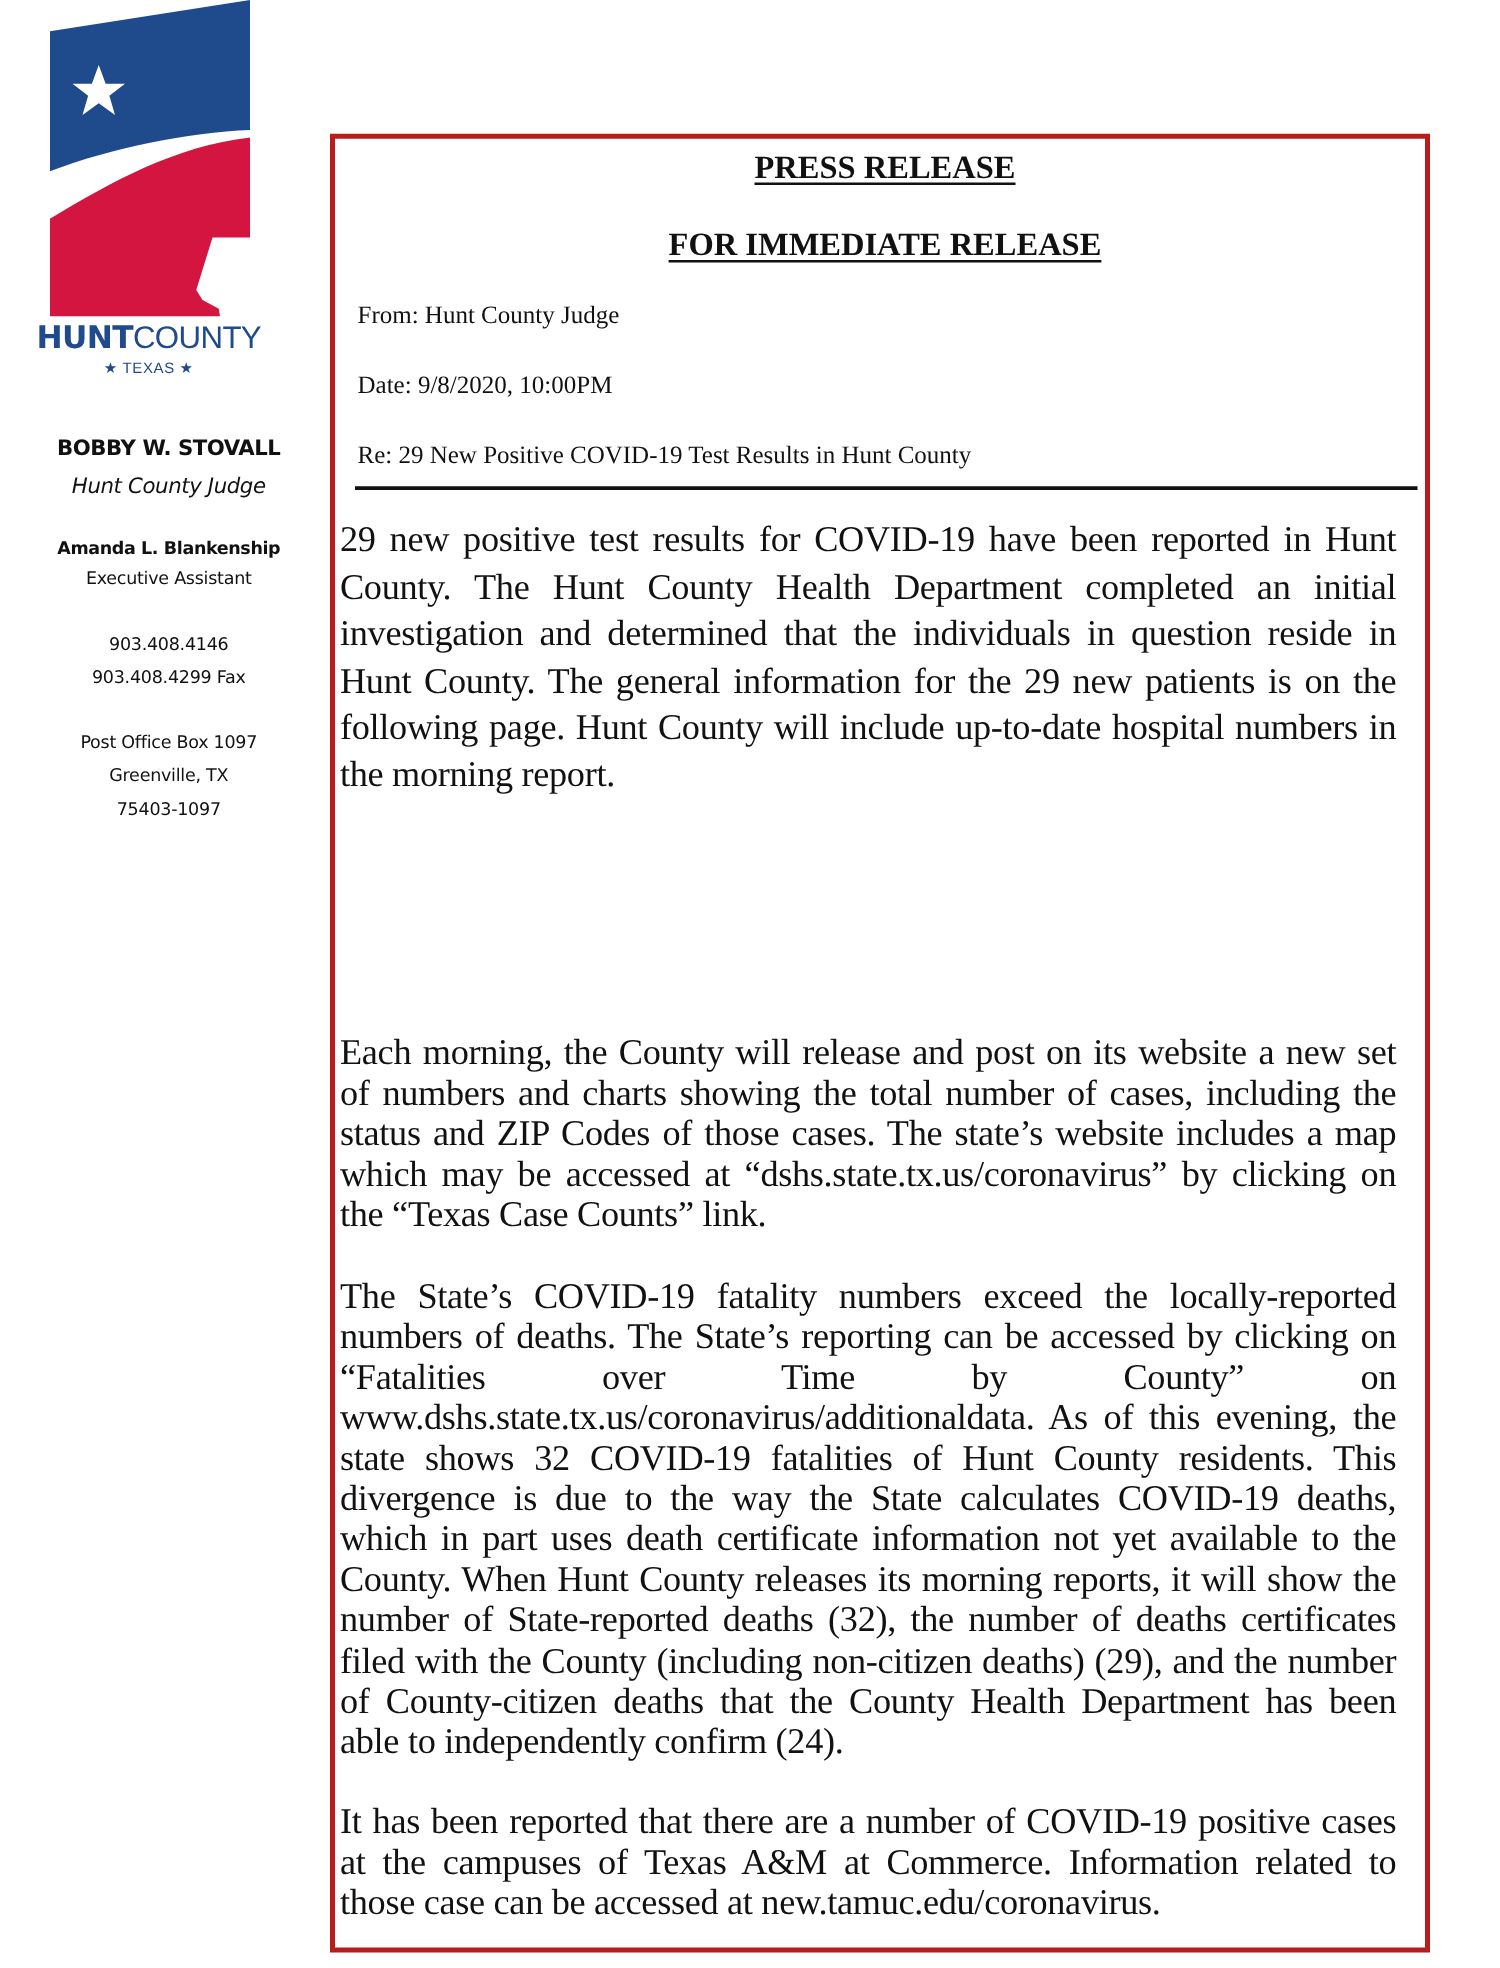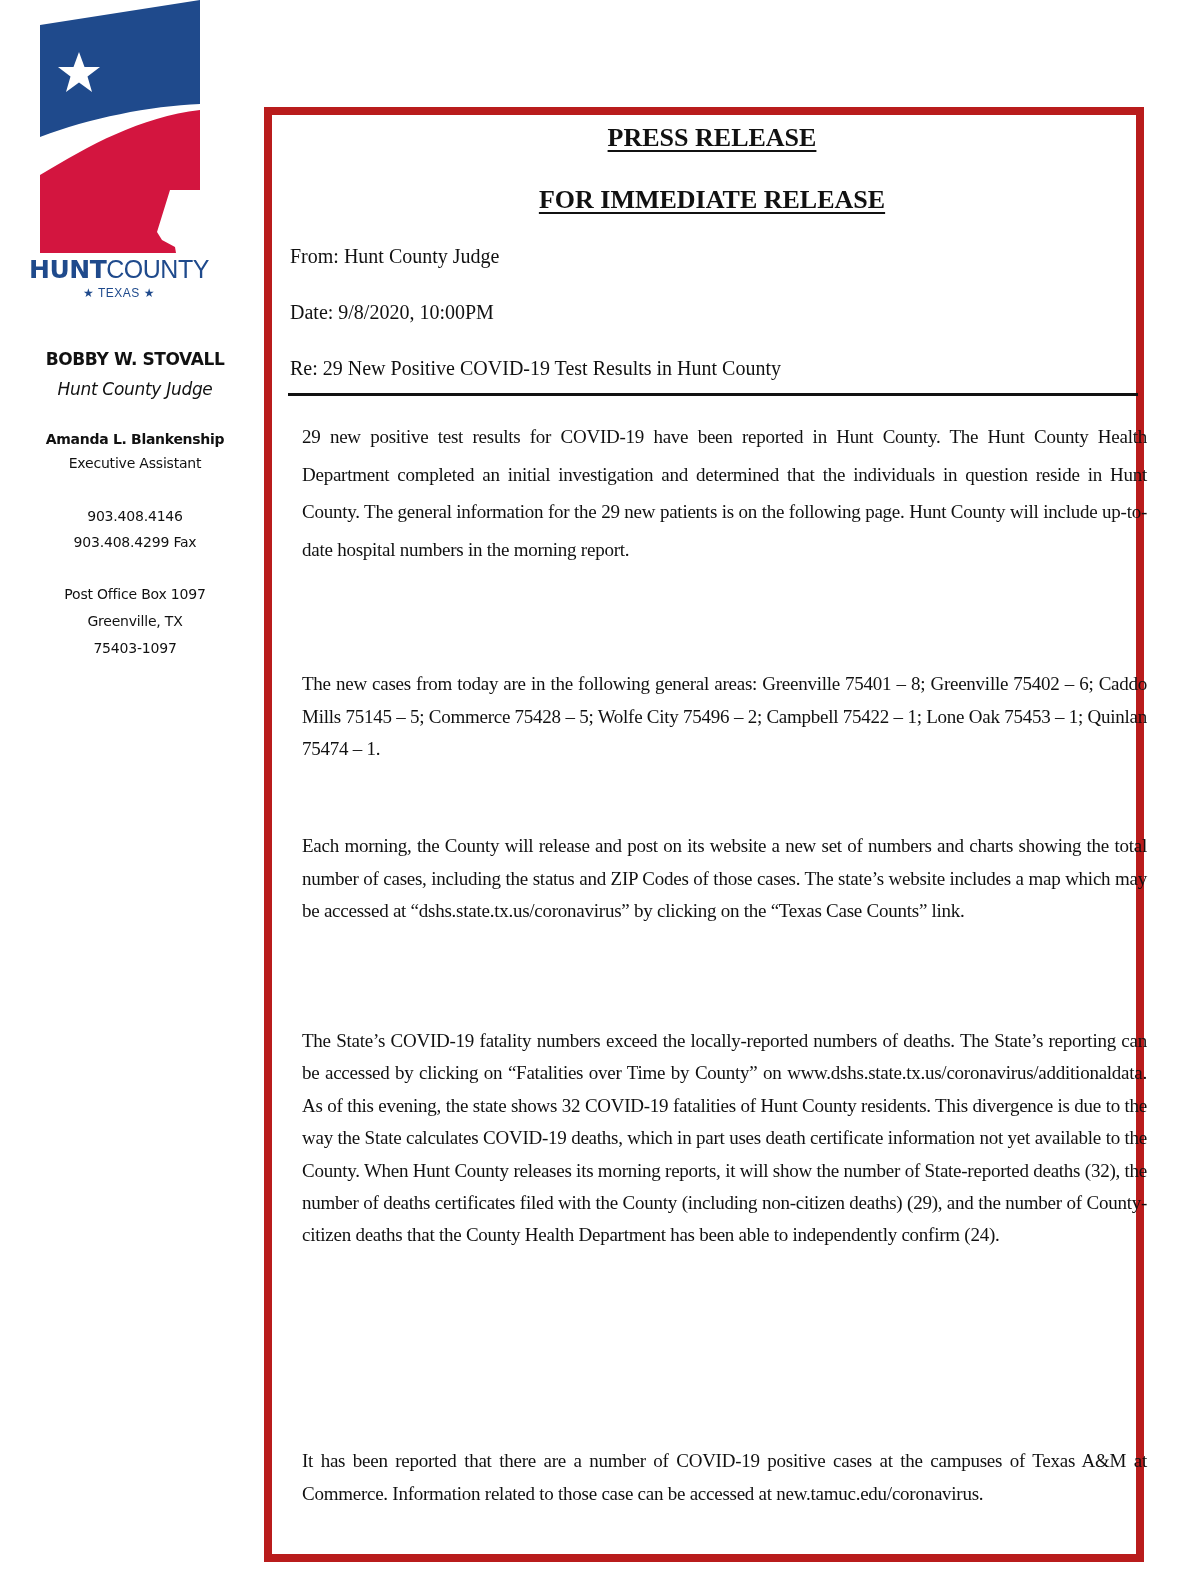--- a/index.html
+++ b/index.html
@@ -104,21 +104,21 @@
     .addr-first {
       margin-top: 26px;
     }
 
     .release-box {
       position: absolute;
       left: 264px;
       top: 107px;
       width: 880px;
       height: 1455px;
-      border: 8px solid #b91c1c;
+      border: 4px solid #b91c1c;
       box-sizing: border-box;
       font-family: "Liberation Serif", serif;
     }
     .heading {
       text-align: center;
       font-weight: bold;
       font-size: 26px;
       text-decoration: underline;
       text-decoration-thickness: 2px;
       text-underline-offset: 4px;
@@ -140,23 +140,23 @@
     .rule {
       position: absolute;
       left: 16px;
       top: 278px;
       width: 850px;
       height: 3px;
       background: #111111;
     }
     .para {
       position: absolute;
-      left: 30px;
+      left: 4px;
       width: 845px;
-      font-size: 19px;
+      font-size: 29px;
       text-align: justify;
       text-align-last: left;
       letter-spacing: -0.25px;
     }
     .para-1 { top: 303px; line-height: 37.5px; }
     .para-2 { top: 553px; line-height: 32.5px; }
     .para-3 { top: 715px; line-height: 32.5px; }
     .para-4 { top: 910px; line-height: 32.4px; }
     .para-5 { top: 1330px; line-height: 32.5px; }
   </style>
@@ -195,17 +195,16 @@
 <div class="release-box">
   <div class="heading heading-1">PRESS RELEASE</div>
   <div class="heading heading-2">FOR IMMEDIATE RELEASE</div>
 
   <div class="meta-line meta-from">From: Hunt County Judge</div>
   <div class="meta-line meta-date">Date: 9/8/2020, 10:00PM</div>
   <div class="meta-line meta-re">Re: 29 New Positive COVID-19 Test Results in Hunt County</div>
   <div class="rule"></div>
 
   <p class="para para-1" style="margin:0">29 new positive test results for COVID-19 have been reported in Hunt County.  The Hunt County Health Department completed an initial investigation and determined that the individuals in question reside in Hunt County.  The general information for the 29 new patients is on the following page. Hunt County will include up-to-date hospital numbers in the morning report.</p>
-  <p class="para para-2" style="margin:0">The new cases from today are in the following general areas: Greenville 75401 – 8; Greenville 75402 – 6; Caddo Mills 75145 – 5; Commerce 75428 – 5; Wolfe City 75496 – 2; Campbell 75422 – 1; Lone Oak 75453 – 1; Quinlan 75474 – 1.</p>
   <p class="para para-3" style="margin:0">Each morning, the County will release and post on its website a new set of numbers and charts showing the total number of cases, including the status and ZIP Codes of those cases. The state’s website includes a map which may be accessed at “dshs.state.tx.us/coronavirus” by clicking on the “Texas Case Counts” link.</p>
   <p class="para para-4" style="margin:0">The State’s COVID-19 fatality numbers exceed the locally-reported numbers of deaths.  The State’s reporting can be accessed by clicking on “Fatalities over Time by County” on www.dshs.state.tx.us/coronavirus/additionaldata.  As of this evening, the state shows 32 COVID-19 fatalities of Hunt County residents.  This divergence is due to the way the State calculates COVID-19 deaths, which in part uses death certificate information not yet available to the County. When Hunt County releases its morning reports, it will show the number of State-reported deaths (32), the number of deaths certificates filed with the County (including non-citizen deaths) (29), and the number of County-citizen deaths that the County Health Department has been able to independently confirm (24).</p>
   <p class="para para-5" style="margin:0">It has been reported that there are a number of COVID-19 positive cases at the campuses of Texas A&amp;M at Commerce.  Information related to those case can be accessed at new.tamuc.edu/coronavirus.</p>
 </div>
 
 </body></html>

